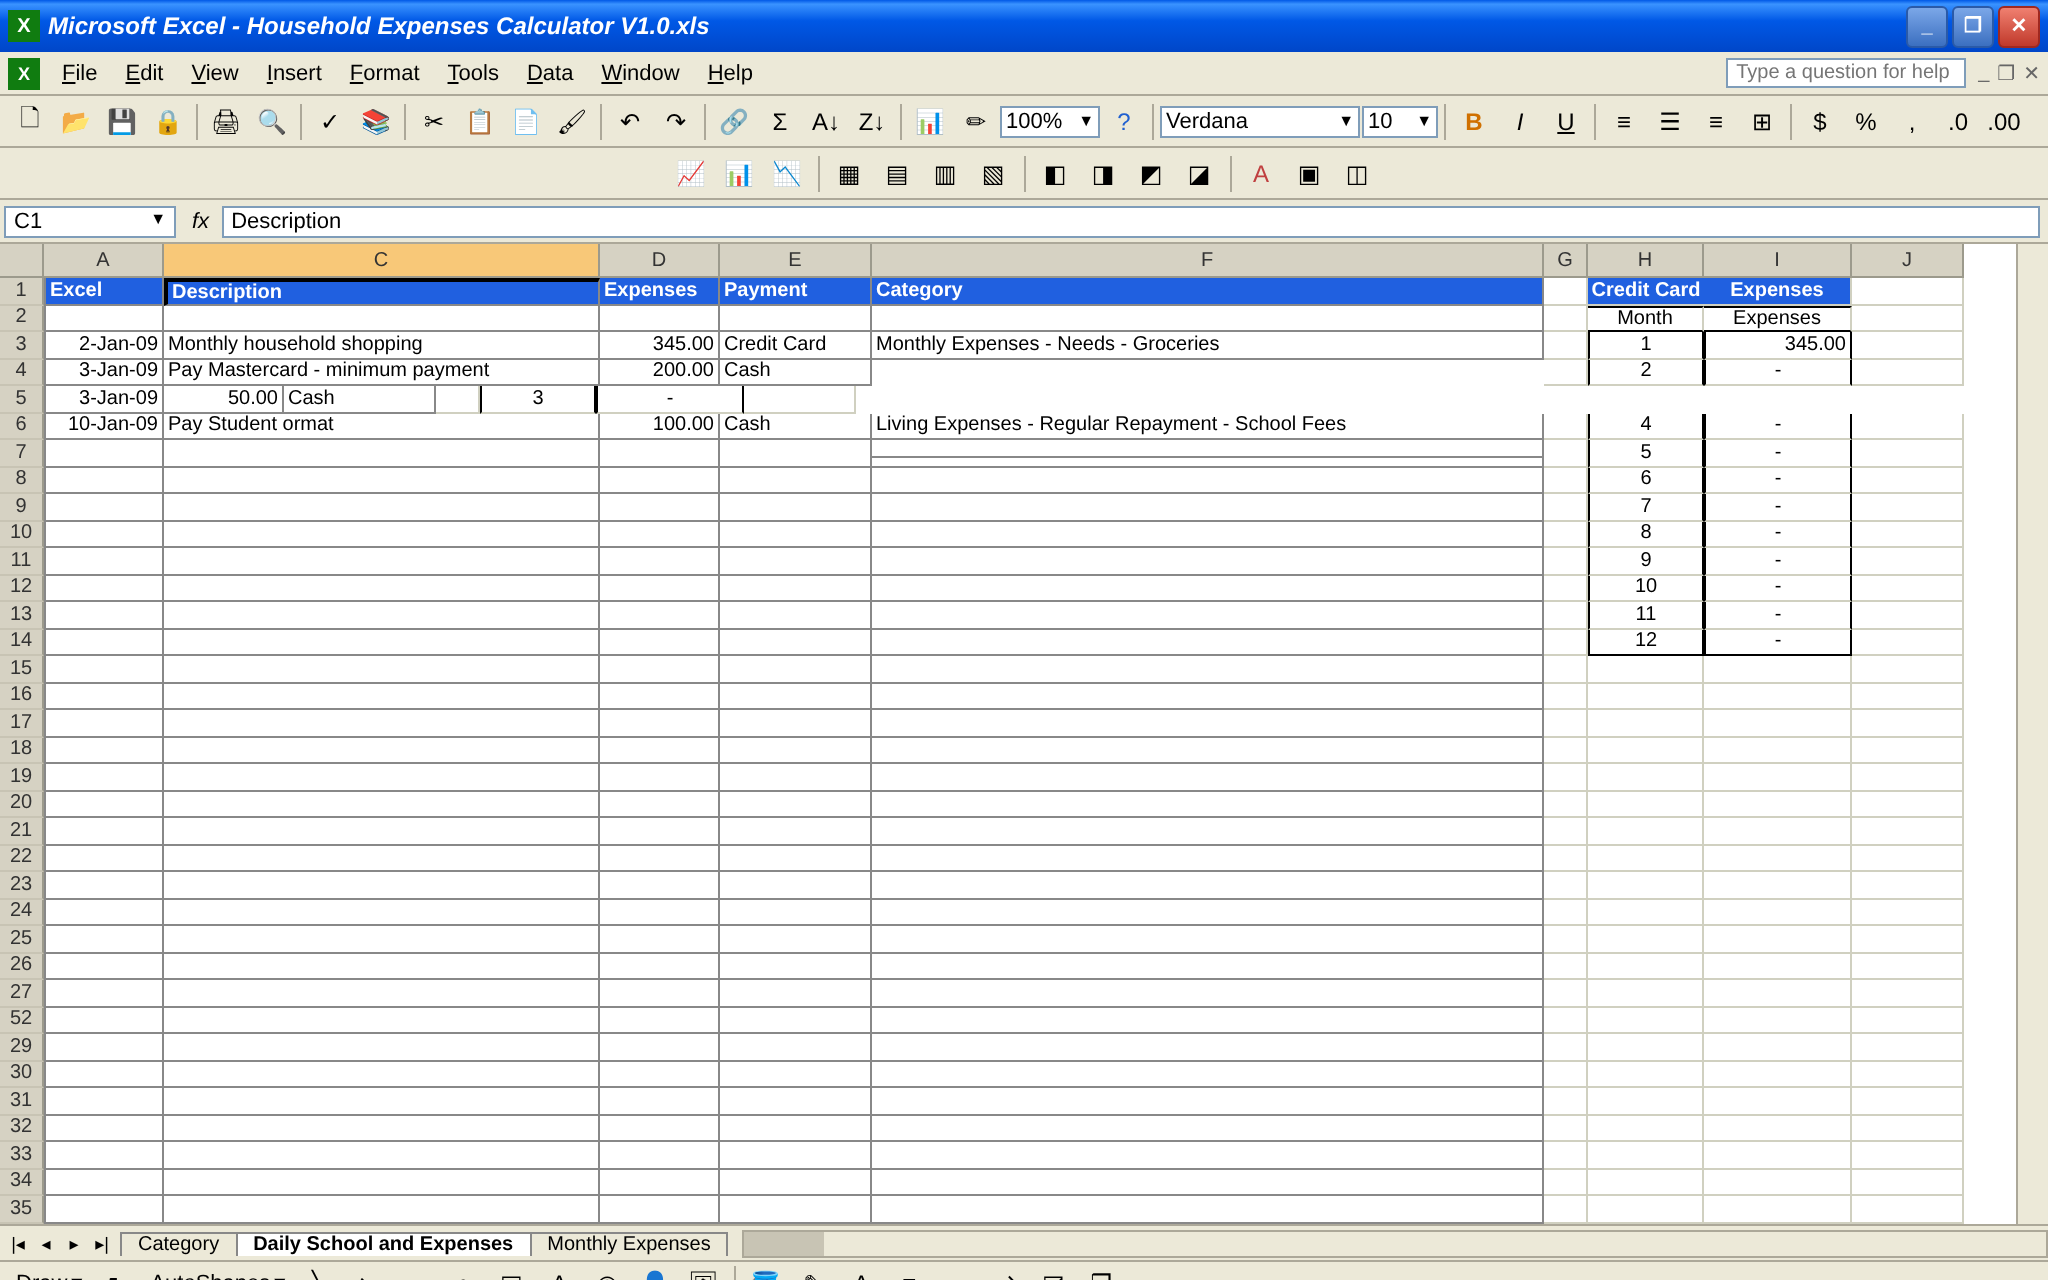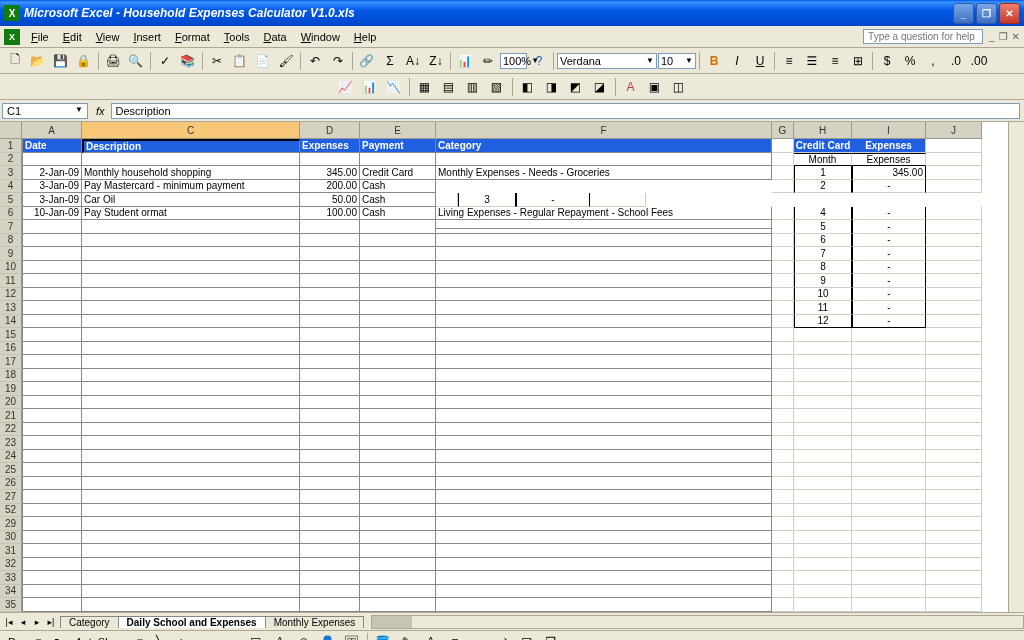--- a/index.html
+++ b/index.html
@@ -13,21 +13,21 @@
 .menubar { background: #ece9d8; height: 22px; display: flex; align-items: center; padding: 0 4px; border-bottom: 1px solid #aca899; }
 .menubar .app-icon { width:16px; height:16px; background:#107c10; margin-right:4px; display:flex;align-items:center;justify-content:center;color:white;font-size:9px;font-weight:bold;}
 .menuitem { padding: 2px 7px; cursor: pointer; }
 .menuitem u { text-decoration: underline; }
 .helpbox { margin-left: auto; border: 1px solid #7f9db9; background: white; font-size: 10px; color:#999; padding: 1px 4px; width: 120px; }
 .doc-close { margin-left: 6px; display:flex; gap:4px; color:#666; font-size:10px;}
 .toolbar { background: #ece9d8; border-bottom: 1px solid #aca899; display: flex; align-items: center; padding: 1px 4px; gap: 1px; flex-wrap: nowrap; height:26px;}
 .tbtn { width: 22px; height: 22px; display: flex; align-items: center; justify-content: center; cursor: pointer; border: 1px solid transparent; font-size: 12px; }
 .tsep { width: 1px; height: 18px; background: #aca899; margin: 0 2px; }
 .zoombox, .fontname, .fontsize { border: 1px solid #7f9db9; background: white; font-size: 11px; padding: 1px 2px; display:flex; align-items:center;}
-.zoombox { width:27px;justify-content:space-between; } .fontname { width:100px; } .fontsize { width:38px; }
+.zoombox { width:50px;justify-content:space-between; } .fontname { width:100px; } .fontsize { width:38px; }
 .dropdown-arrow{font-size:8px;margin-left:auto;}
 .toolbar2 { background: #ece9d8; border-bottom: 1px solid #aca899; height:26px; display:flex; align-items:center; justify-content:center; gap:2px;}
 .namebox-row { background: #ece9d8; height: 22px; display: flex; align-items: center; border-bottom: 1px solid #aca899; }
 .namebox { width: 86px; border: 1px solid #7f9db9; background: white; padding: 1px 4px; margin: 0 2px; font-size:11px; display:flex;}
 .fx { padding: 0 6px; font-style: italic; font-size:11px; }
 .formulabar { flex: 1; border: 1px solid #7f9db9; background: white; padding: 1px 4px; margin-right: 4px; font-size:11px;}
 .grid-area { display: flex; height: 490px; background: white; }
 .rownums { display: flex; flex-direction: column; }
 .corner { width: 22px; height: 17px; background: #d6d2c3; border-right: 1px solid #9c9a8c; border-bottom: 1px solid #9c9a8c; }
 .rownum { width: 22px; height: 13.5px; background: #d6d2c3; border-right: 1px solid #9c9a8c; border-bottom: 1px solid #c8c4b4; display: flex; align-items: center; justify-content: center; font-size: 10px; color: #333; cursor:pointer;}
@@ -226,21 +226,21 @@
         <div class="colhead" style="width: 60px;">D</div>
         <div class="colhead" style="width: 76px;">E</div>
         <div class="colhead" style="width: 336px;">F</div>
         <div class="colhead" style="width: 22px;">G</div>
         <div class="colhead" style="width: 58px;">H</div>
         <div class="colhead" style="width: 74px;">I</div>
         <div class="colhead" style="width: 56px;">J</div>
       </div>
     <div class="cells" id="cells">
         <div class="row">
-          <div class="cell hdr" style="width: 60px; border-right: 1px solid rgb(136, 136, 136); border-bottom: 1px solid rgb(136, 136, 136); border-left: 1px solid rgb(136, 136, 136);">Date</div>
+          <div class="cell hdr" style="width: 60px; border-right: 1px solid rgb(136, 136, 136); border-bottom: 1px solid rgb(136, 136, 136); border-left: 1px solid rgb(136, 136, 136);">Excel</div>
           <div class="cell hdr selected" style="width: 218px; border-right: 1px solid rgb(136, 136, 136); border-bottom: 1px solid rgb(136, 136, 136);">Description</div>
           <div class="cell hdr" style="width: 60px; border-right: 1px solid rgb(136, 136, 136); border-bottom: 1px solid rgb(136, 136, 136);">Expenses</div>
           <div class="cell hdr" style="width: 76px; border-right: 1px solid rgb(136, 136, 136); border-bottom: 1px solid rgb(136, 136, 136);">Payment</div>
           <div class="cell hdr" style="width: 336px; border-right: 1px solid rgb(136, 136, 136); border-bottom: 1px solid rgb(136, 136, 136);">Category</div>
           <div class="cell" style="width: 22px;"></div>
           <div class="cell hdr c" style="width: 58px; border-right: none;">Credit Card</div>
           <div class="cell hdr c" style="width: 74px;">Expenses</div>
           <div class="cell" style="width: 56px;"></div>
         </div>
         <div class="row">
@@ -271,21 +271,20 @@
           <div class="cell r" style="width: 60px; border-right: 1px solid rgb(136, 136, 136); border-bottom: 1px solid rgb(136, 136, 136);">200.00</div>
           <div class="cell" style="width: 76px; border-right: 1px solid rgb(136, 136, 136); border-bottom: 1px solid rgb(136, 136, 136);">Cash</div>
           <div class="cell" style="width: 336px; border-right: 1px solid rgb(136, 136, 136); border-bottom: 1px solid rgb(136, 136, 136); margin-top: 48px;">Regular Repayment - Credit Card/Loan - Mastercard Credit Card</div>
           <div class="cell" style="width: 22px;"></div>
           <div class="cell c" style="width: 58px; border-left: 1px solid rgb(0, 0, 0); border-right: 1px solid rgb(0, 0, 0);">2</div>
           <div class="cell c" style="width: 74px; border-left: 1px solid rgb(0, 0, 0); border-right: 1px solid rgb(0, 0, 0);">-</div>
           <div class="cell" style="width: 56px;"></div>
         </div>
         <div class="row">
           <div class="cell r" style="width: 60px; border-right: 1px solid rgb(136, 136, 136); border-bottom: 1px solid rgb(136, 136, 136); border-left: 1px solid rgb(136, 136, 136);">3-Jan-09</div>
-          <div class="cell" style="width: 218px; border-right: 1px solid rgb(136, 136, 136); border-bottom: 1px solid rgb(136, 136, 136);">Car Oil</div>
           <div class="cell r" style="width: 60px; border-right: 1px solid rgb(136, 136, 136); border-bottom: 1px solid rgb(136, 136, 136);">50.00</div>
           <div class="cell" style="width: 76px; border-right: 1px solid rgb(136, 136, 136); border-bottom: 1px solid rgb(136, 136, 136);">Cash</div>
           <div class="cell" style="width: 22px;"></div>
           <div class="cell c" style="width: 58px; border-left: 1px solid rgb(0, 0, 0); border-right: 1px solid rgb(0, 0, 0);">3</div>
           <div class="cell c" style="width: 74px; border-left: 1px solid rgb(0, 0, 0); border-right: 1px solid rgb(0, 0, 0);">-</div>
           <div class="cell" style="width: 56px;"></div>
         </div>
         <div class="row">
           <div class="cell r" style="width: 60px; border-right: 1px solid rgb(136, 136, 136); border-bottom: 1px solid rgb(136, 136, 136); border-left: 1px solid rgb(136, 136, 136);">10-Jan-09</div>
           <div class="cell" style="width: 218px; border-right: 1px solid rgb(136, 136, 136); border-bottom: 1px solid rgb(136, 136, 136);">Pay Student ormat</div>

